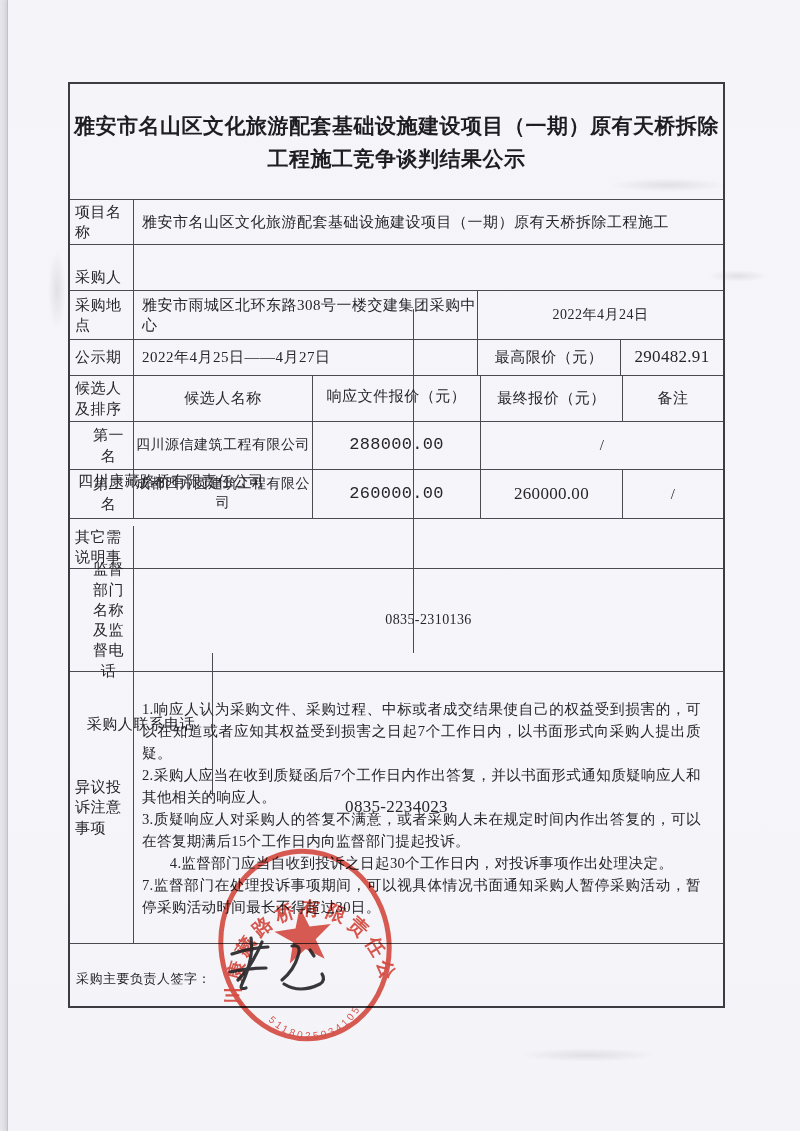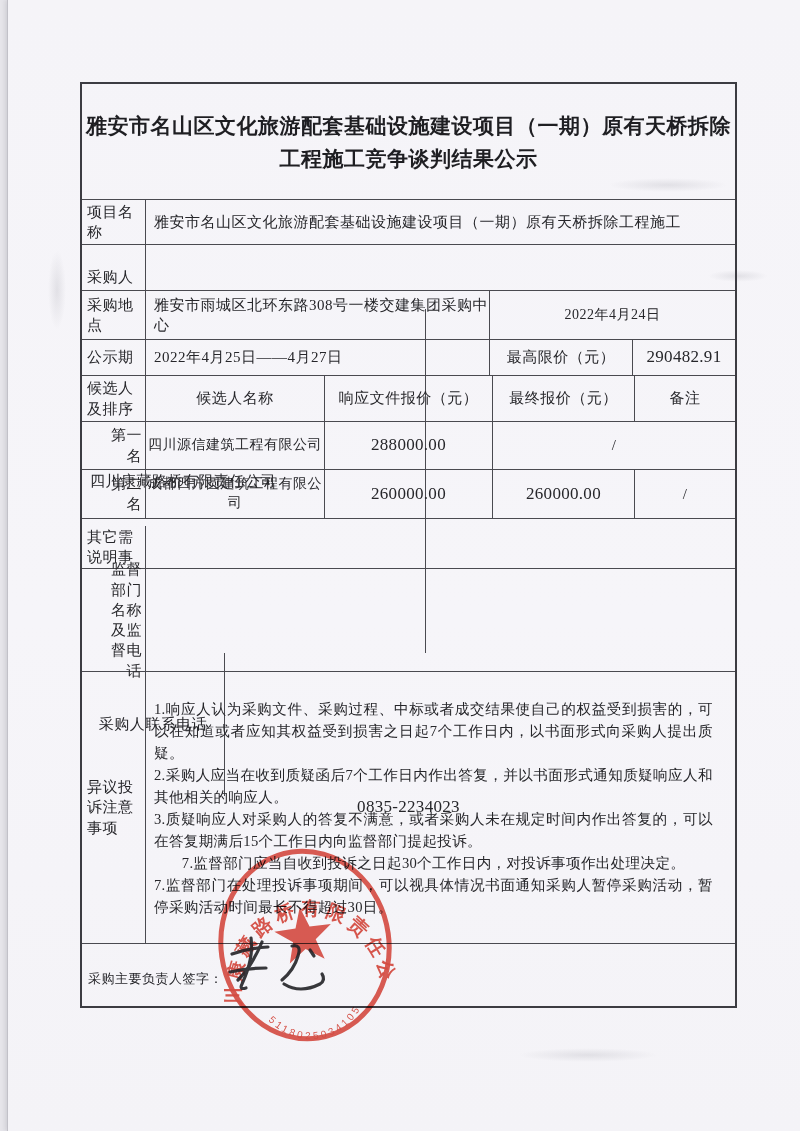--- a/index.html
+++ b/index.html
@@ -11,30 +11,30 @@
   }
   .paper{
     position:absolute;left:8px;top:0;width:792px;height:1131px;
     background:linear-gradient(180deg,#f5f4f8 0%,#f6f5f9 55%,#f4f3f7 100%);
     box-shadow:-1px 0 0 #c2c1c8, -3px 0 4px rgba(90,90,100,.15);
   }
   .smudge{position:absolute;border-radius:50%;
     background:radial-gradient(ellipse at center, rgba(120,120,132,.16), rgba(120,120,132,0) 70%);}
   
   .tbl{
-    position:absolute;left:72px;top:82px;width:653px;height:922px;
+    position:absolute;left:60px;top:82px;width:653px;height:922px;
     border:2px solid #3c3c42;background:transparent;
   }
   .row{display:flex;box-sizing:border-box;border-bottom:1px solid #4a4a50;position:relative;}
   .row:last-child{border-bottom:none;}
   .c{box-sizing:border-box;border-right:1px solid #4a4a50;display:flex;align-items:center;
      font-size:15px;letter-spacing:.5px;line-height:1.35;}
   .c:last-child{border-right:none;}
   .lab{width:64px;flex:0 0 64px;padding:2px 3px 2px 5px;text-align:left;}
-  .lab.ctr{justify-content:center;text-align:right;padding-left:17px;}
+  .lab.ctr{justify-content:center;text-align:center;padding-left:17px;}
   .ctr{justify-content:center;text-align:center;}
   .lft{justify-content:flex-start;padding-left:8px;}
   .num{font-size:17px;letter-spacing:.3px;}
   
   .r-title{height:116px;align-items:center;justify-content:center;}
   .title-box{width:648px;text-align:center;font-family:"Liberation Sans",sans-serif;
     font-weight:bold;font-size:21px;line-height:33px;color:#1e1e22;letter-spacing:.5px;}
   
   .r-project{height:45px;}
   .r-purchaser{height:46px;flex-direction:column;}
@@ -46,21 +46,21 @@
   .r-other{height:43px;margin-top:7px;}
   .r-supervision{height:103px;}
   .r-objection{height:272px;}
   .r-sign{height:69px;align-items:center;padding-left:6px;font-size:13px;letter-spacing:.5px;}
   
   .w-main{width:344px;flex:0 0 344px;}
   .w-k{width:143px;flex:0 0 143px;}
   .w-v{flex:1;}
   
   .w-name{width:179px;flex:0 0 179px;}
-  .w-p1{width:168px;flex:0 0 168px;}
+  .w-p1{width:168px;flex:0 0 168px;font-family:Liberation Mono, monospace;}
   .w-p2{width:142px;flex:0 0 142px;}
   .w-rm{flex:1;}
   
   .sup-col{flex:1;display:flex;flex-direction:column;}
   .sup-top{box-sizing:border-box;height:49px;border-bottom:1px solid #4a4a50;display:flex;align-items:center;justify-content:center;font-size:15px;letter-spacing:.5px;}
   .sup-bot{flex:1;display:flex;align-items:center;justify-content:center;font-size:14px;letter-spacing:.4px;}
   
   .obj-text{flex:1;display:flex;flex-direction:column;justify-content:center;
     padding:6px 22px 6px 8px;border-right:none;}
   .obj-text div{font-size:14.6px;line-height:22px;letter-spacing:.3px;text-align:justify;}
@@ -137,30 +137,31 @@
     </div>
 
     <div class="row r-other">
       <div class="c lab">其它需说明事</div>
       <div class="c w-v lft"></div>
     </div>
 
     <div class="row r-supervision">
       <div class="c lab ctr">监督部门名称及监督电话</div>
       <div class="sup-col">
+        <div class="sup-bot">0835-2310136</div>
       </div>
     </div>
 
     <div class="row r-objection">
       <div class="c lab">异议投诉注意事项</div>
       <div class="c obj-text">
         <div>1.响应人认为采购文件、采购过程、中标或者成交结果使自己的权益受到损害的，可以在知道或者应知其权益受到损害之日起7个工作日内，以书面形式向采购人提出质疑。</div>
         <div>2.采购人应当在收到质疑函后7个工作日内作出答复，并以书面形式通知质疑响应人和其他相关的响应人。</div>
         <div>3.质疑响应人对采购人的答复不满意，或者采购人未在规定时间内作出答复的，可以在答复期满后15个工作日内向监督部门提起投诉。</div>
-        <div>7.监督部门应当自收到投诉之日起30个工作日内，对投诉事项作出处理决定。</div>
+        <div>4.监督部门应当自收到投诉之日起30个工作日内，对投诉事项作出处理决定。</div>
         <div>7.监督部门在处理投诉事项期间，可以视具体情况书面通知采购人暂停采购活动，暂停采购活动时间最长不得超过30日。</div>
       </div>
     </div>
 
     <div class="row r-sign">
       <span>采购主要负责人签字：</span>
     </div>
 
   </div>
 

